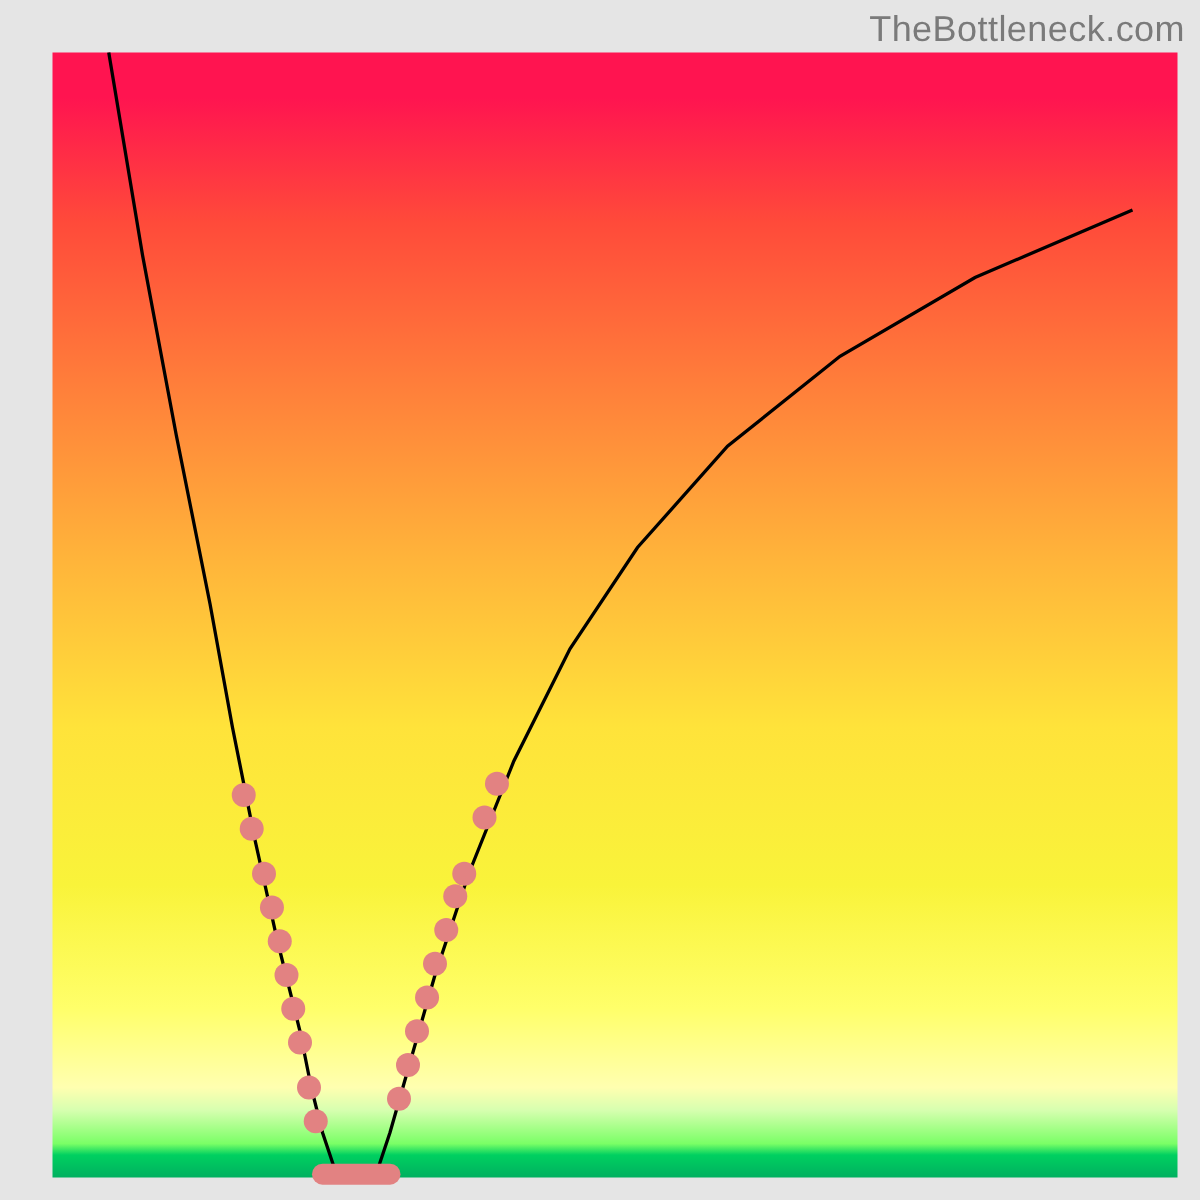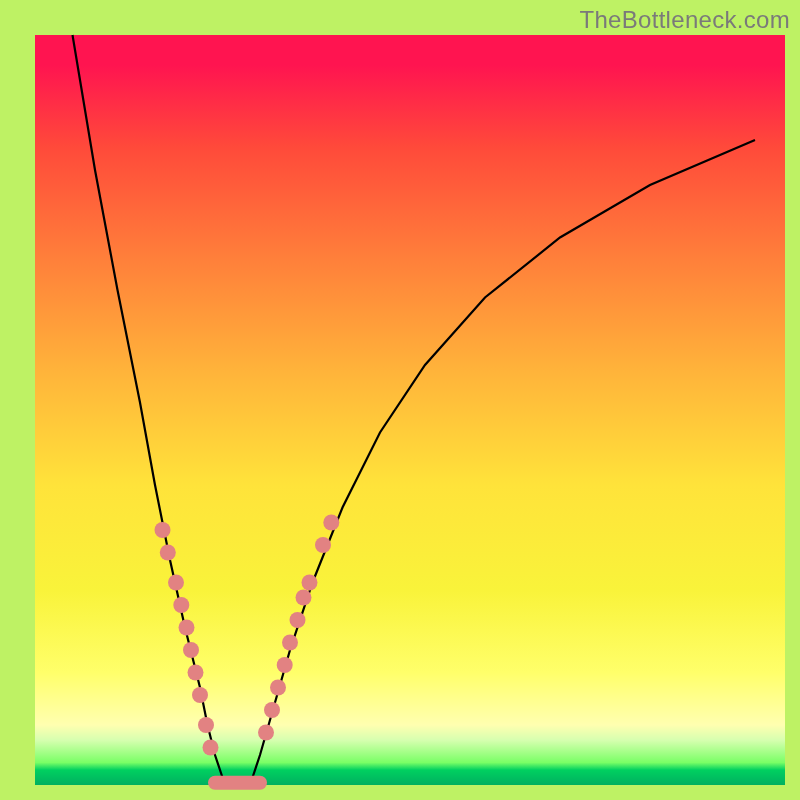--- a/index.html
+++ b/index.html
@@ -10,21 +10,21 @@
     overflow: hidden;
     background: #000;
     font-family: Arial, Helvetica, sans-serif;
   }
   .frame {
     position: absolute;
     left: 0;
     top: 0;
     width: 800px;
     height: 800px;
-    background: #bef264;
+    background: #e5e5e5;
   }
   .plot-area {
     position: absolute;
     left: 35px;
     top: 35px;
     width: 750px;
     height: 750px;
     
     background: linear-gradient(
       to bottom,

